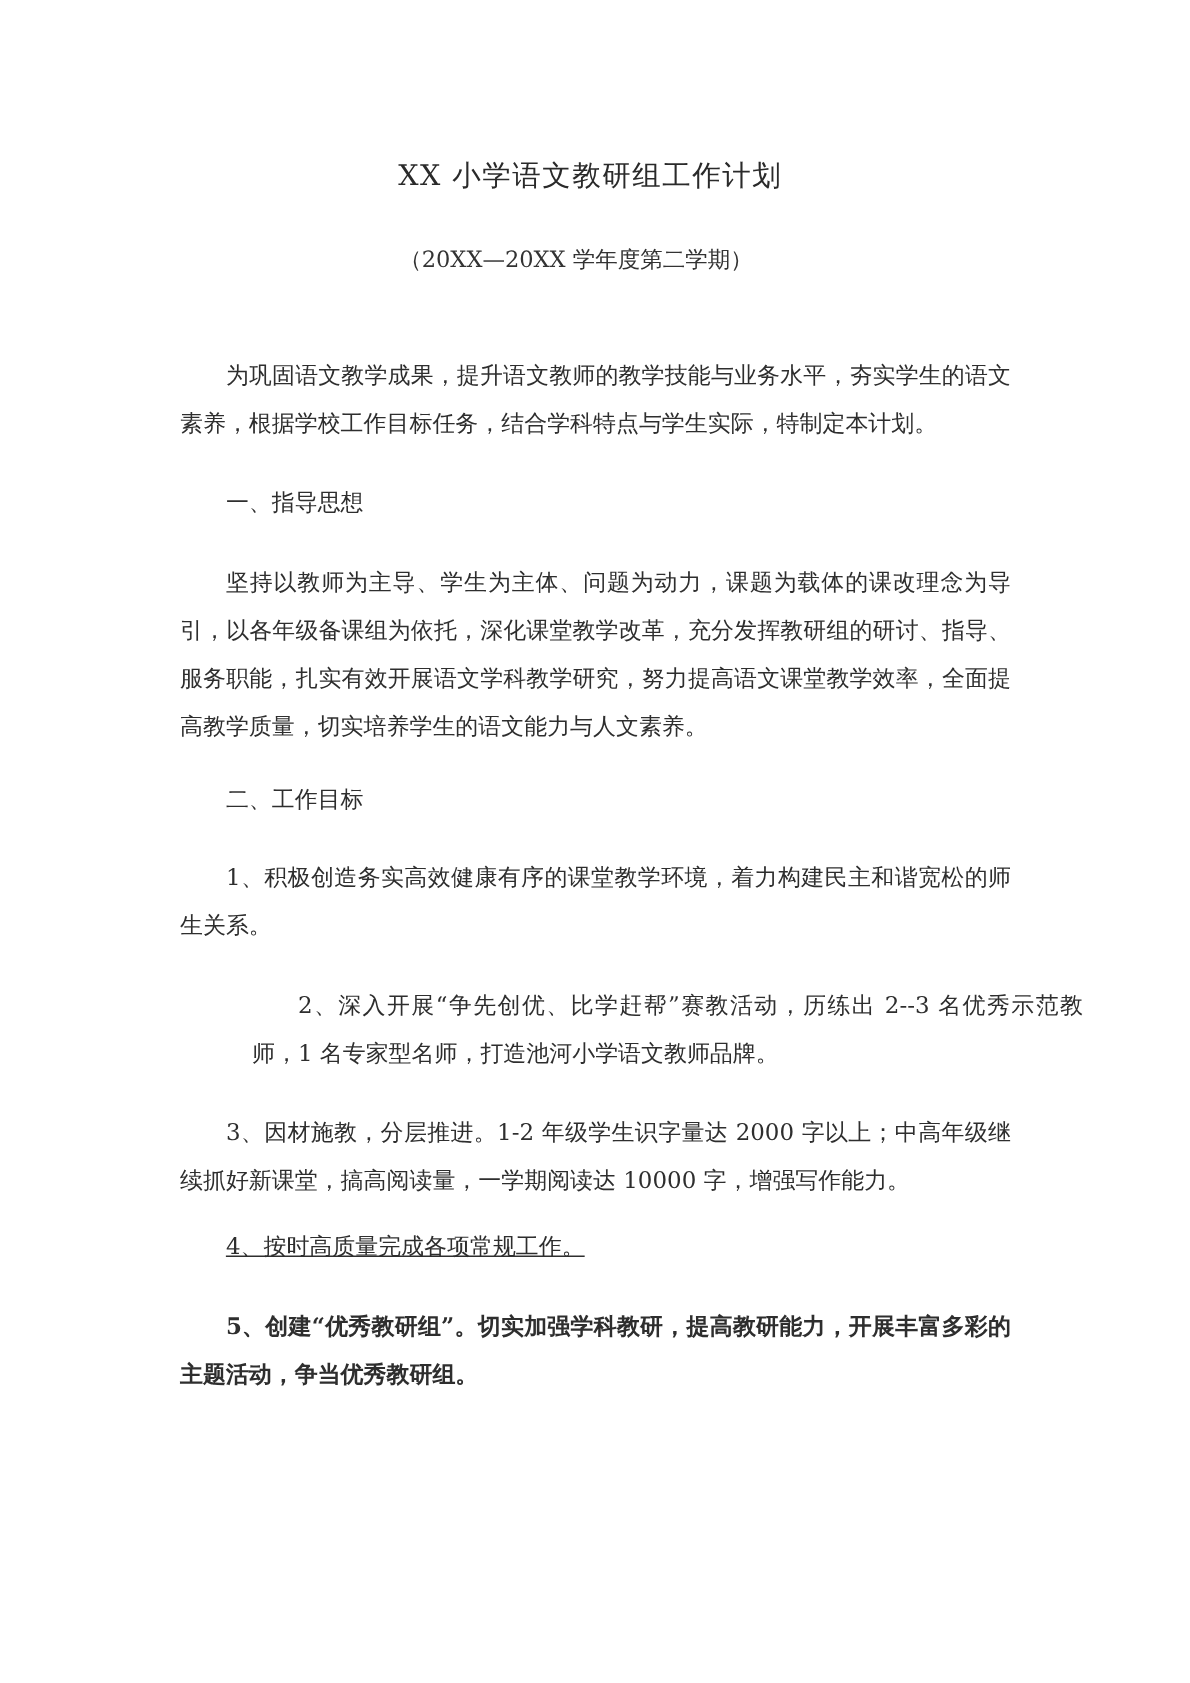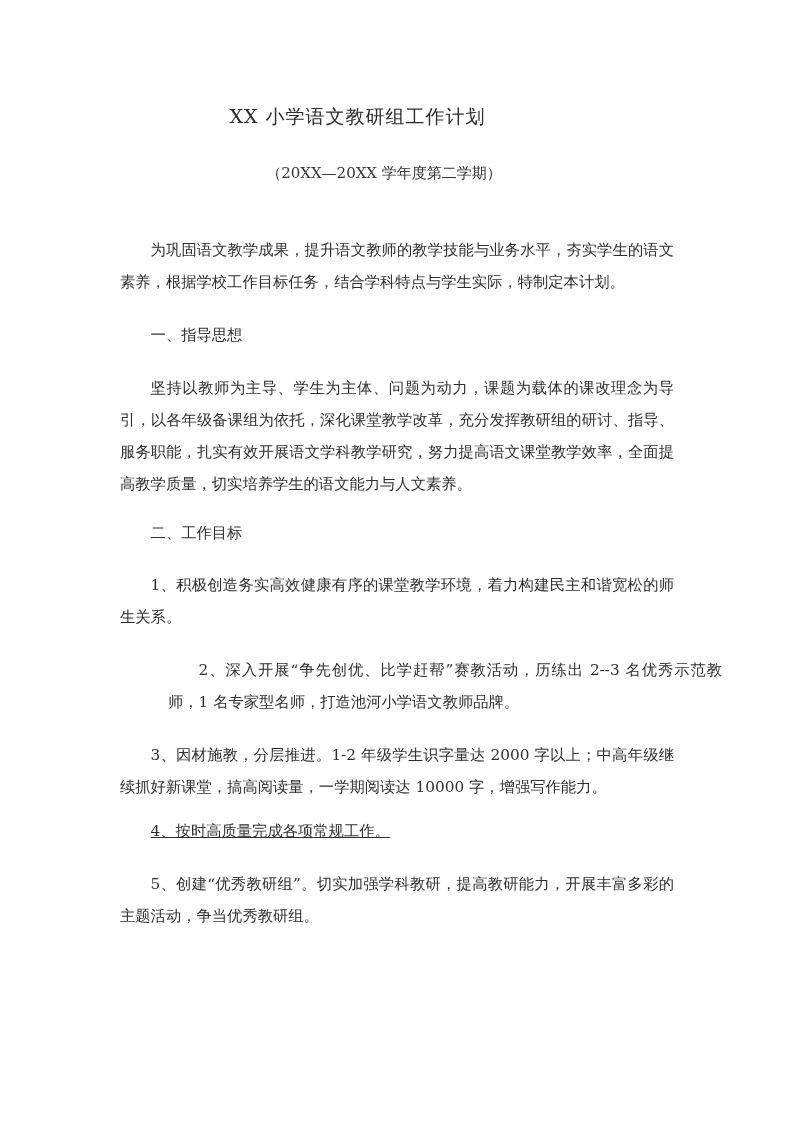--- a/index.html
+++ b/index.html
@@ -24,20 +24,21 @@
     }
     .title {
       position: absolute;
       top: 104px;
       left: 0;
       width: 715px;
       text-align: center;
       font-size: 19px;
       letter-spacing: 1px;
       color: #2a2a2a;
+      padding-left: 36px;
     }
     .subtitle {
       position: absolute;
       top: 164px;
       left: 0;
       width: 768px;
       text-align: center;
       font-size: 15px;
       color: #333;
     }
@@ -92,17 +93,17 @@
   </div>
 
   <div class="body" style="top:739px;">
     <p class="para">3、因材施教，分层推进。1-2 年级学生识字量达 2000 字以上；中高年级继续抓好新课堂，搞高阅读量，一学期阅读达 10000 字，增强写作能力。</p>
   </div>
 
   <div class="body" style="top:815px;text-decoration:underline;">
     <p class="para">4、按时高质量完成各项常规工作。</p>
   </div>
 
-  <div class="body" style="top:868px;">
+  <div class="body" style="top:868px;font-weight:bold;">
     <p class="para">5、创建“优秀教研组”。切实加强学科教研，提高教研能力，开展丰富多彩的主题活动，争当优秀教研组。</p>
   </div>
 
 </div>
 
 </body></html>

